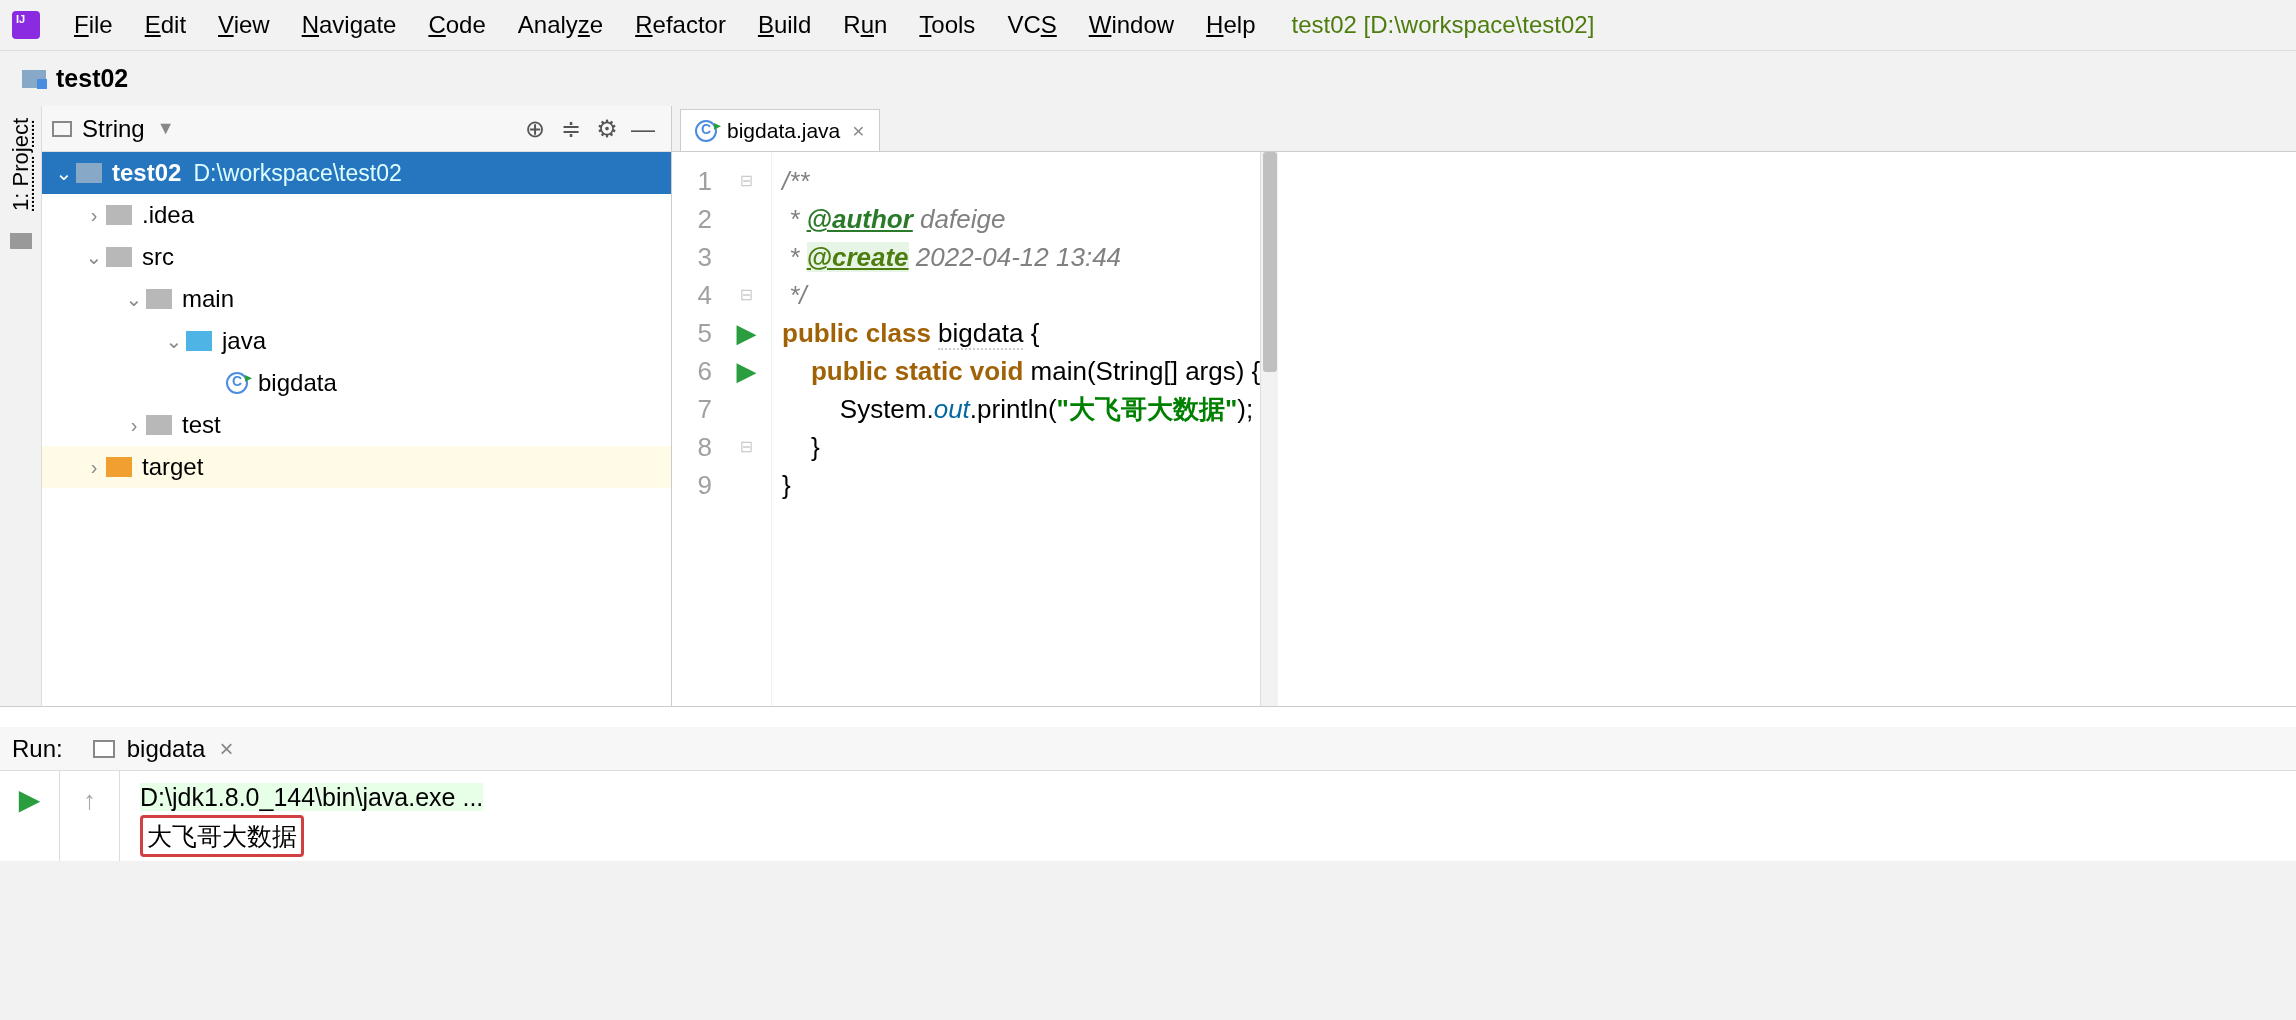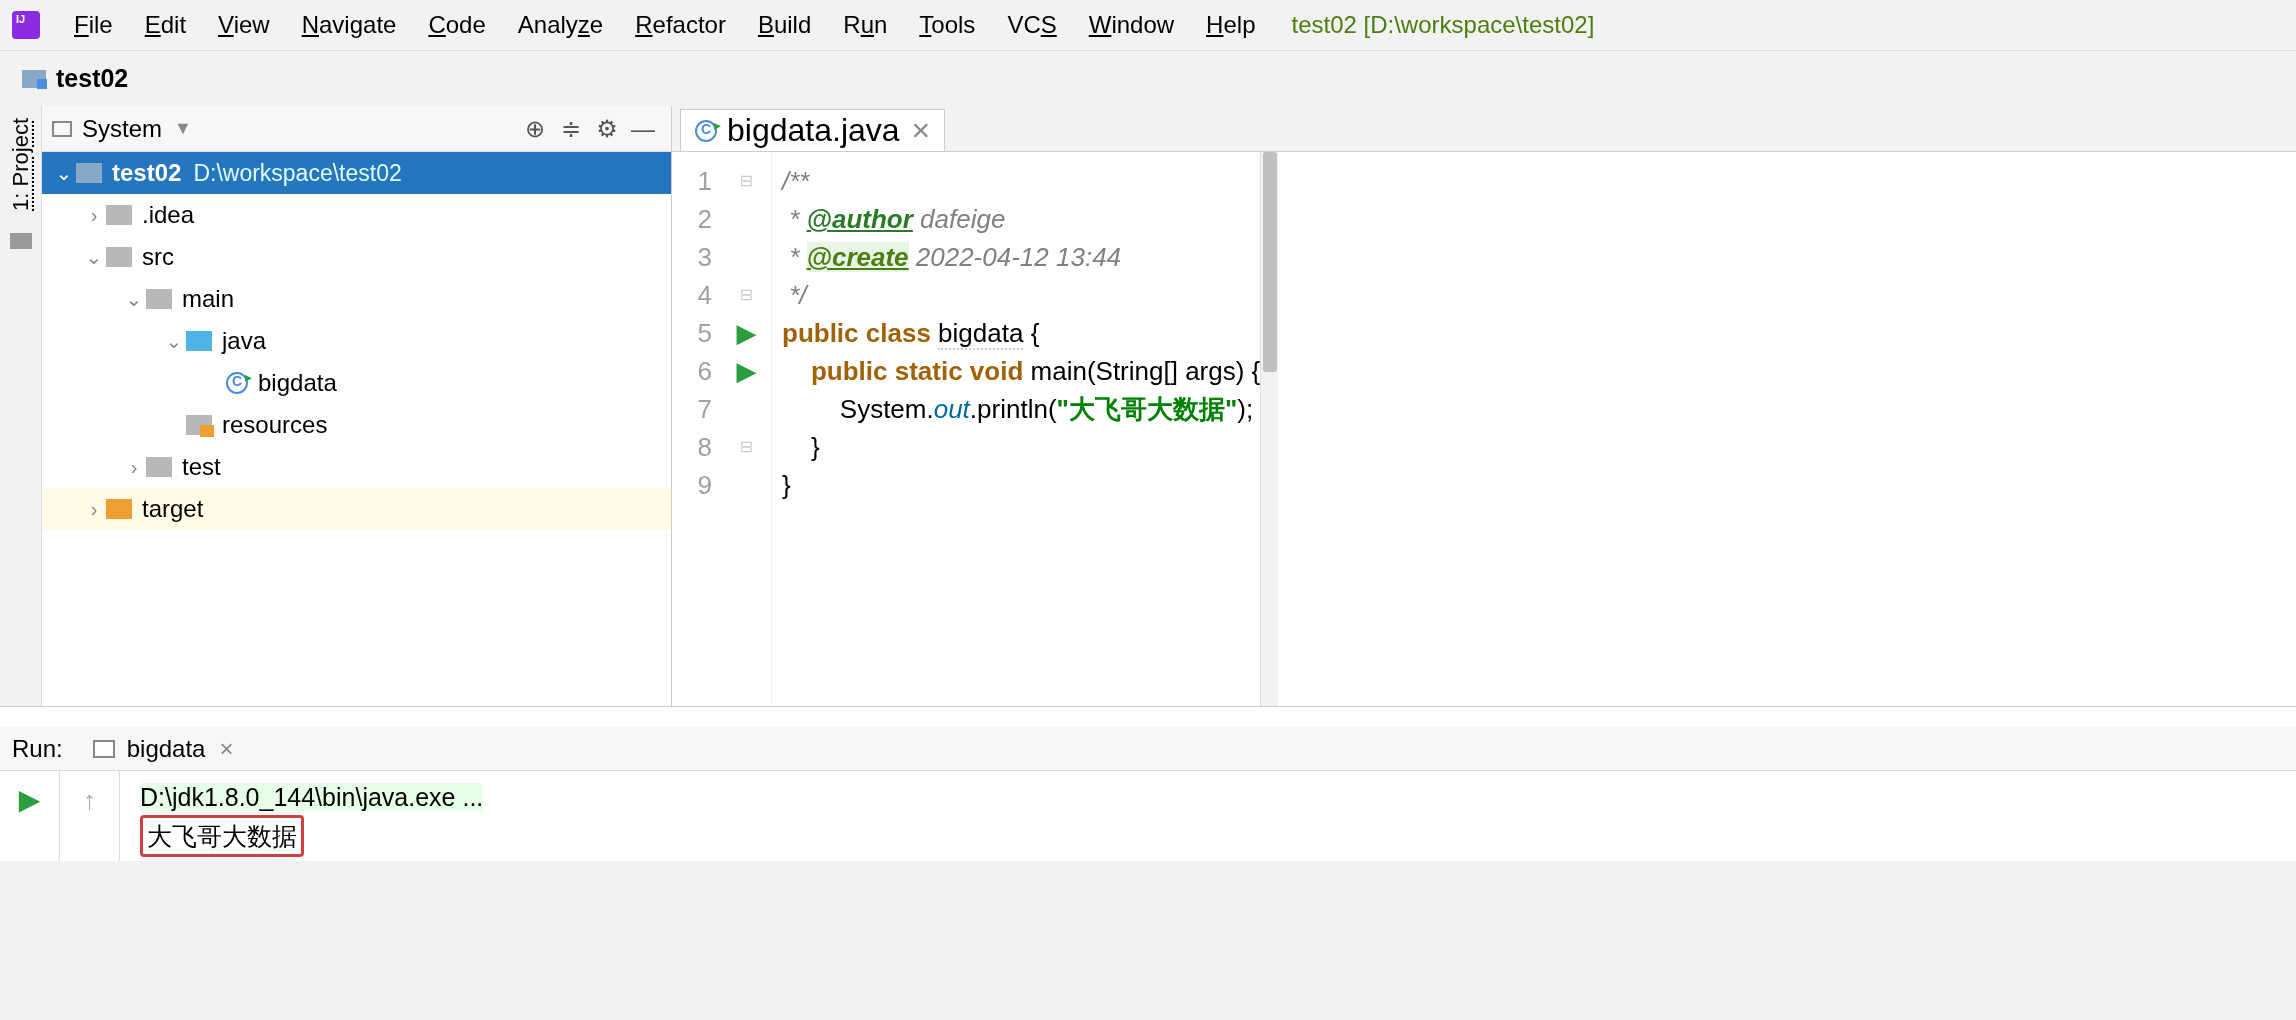--- a/index.html
+++ b/index.html
@@ -50,21 +50,21 @@
 .tree-row .tpath { color: #dff; margin-left: 12px; font-size: 23px; }
 .tree-row.target-row { background: #fffbe6; }
 
 .indent-1 { padding-left: 40px; }
 .indent-2 { padding-left: 80px; }
 .indent-3 { padding-left: 120px; }
 .indent-4 { padding-left: 160px; }
 
 .editor-area { flex: 1; background: #fff; display: flex; flex-direction: column; }
 .tab-bar { height: 46px; background: #f2f2f2; display: flex; align-items: flex-end; border-bottom: 1px solid #ccc; }
-.tab { height: 42px; background: #fff; border: 1px solid #ccc; border-bottom: none; padding: 0 14px; display: flex; align-items: center; font-size: 32px; margin-left: 8px; }
+.tab { height: 42px; background: #fff; border: 1px solid #ccc; border-bottom: none; padding: 0 14px; display: flex; align-items: center; font-size: 21px; margin-left: 8px; }
 .tab .ticon.class { margin-right: 10px; }
 .tab .close { margin-left: 12px; color: #888; cursor: pointer; }
 
 .code-area { display: flex; flex: 1; font-family: "Consolas", "Courier New", monospace; font-size: 26px; }
 .gutter-nums { width: 50px; text-align: right; color: #a0a0a0; padding: 10px 10px 0 0; line-height: 38px; background: #fff; }
 .gutter-icons { width: 50px; padding-top: 10px; line-height: 38px; text-align: center; background: #fff; border-right: 1px solid #f0f0f0; }
 .gutter-icons .play { color: #2a9d3f; }
 .gutter-icons .fold { color: #ccc; font-size: 16px; }
 .code-lines { padding: 10px 0 0 10px; line-height: 38px; white-space: pre; }
 .c-comment { color: #808080; font-style: italic; }
@@ -125,21 +125,21 @@
 <div class="main-area">
 
   <div class="left-gutter">
     <div class="vtab">1: Project</div>
     <div class="folder-g"></div>
   </div>
 
   <div class="project-panel">
     <div class="project-header">
       <span class="picon"></span>
-      <span class="ptitle">System</span>
+      <span class="ptitle">String</span>
       <span class="dd">▼</span>
       <span class="spacer"></span>
       <span class="hicon">⊕</span>
       <span class="hicon">≑</span>
       <span class="hicon">⚙</span>
       <span class="hicon">—</span>
     </div>
     <div class="tree">
       <div class="tree-row sel">
         <span class="exp">⌄</span>
@@ -164,25 +164,20 @@
       </div>
       <div class="tree-row indent-3">
         <span class="exp">⌄</span>
         <span class="ticon folder-cyan"></span>
         <span class="tlabel">java</span>
       </div>
       <div class="tree-row indent-4">
         <span class="exp"></span>
         <span class="ticon class"></span>
         <span class="tlabel">bigdata</span>
-      </div>
-      <div class="tree-row indent-3">
-        <span class="exp"></span>
-        <span class="ticon folder-res"></span>
-        <span class="tlabel">resources</span>
       </div>
       <div class="tree-row indent-2">
         <span class="exp">›</span>
         <span class="ticon folder-grey"></span>
         <span class="tlabel">test</span>
       </div>
       <div class="tree-row indent-1 target-row">
         <span class="exp">›</span>
         <span class="ticon folder-orange"></span>
         <span class="tlabel">target</span>

